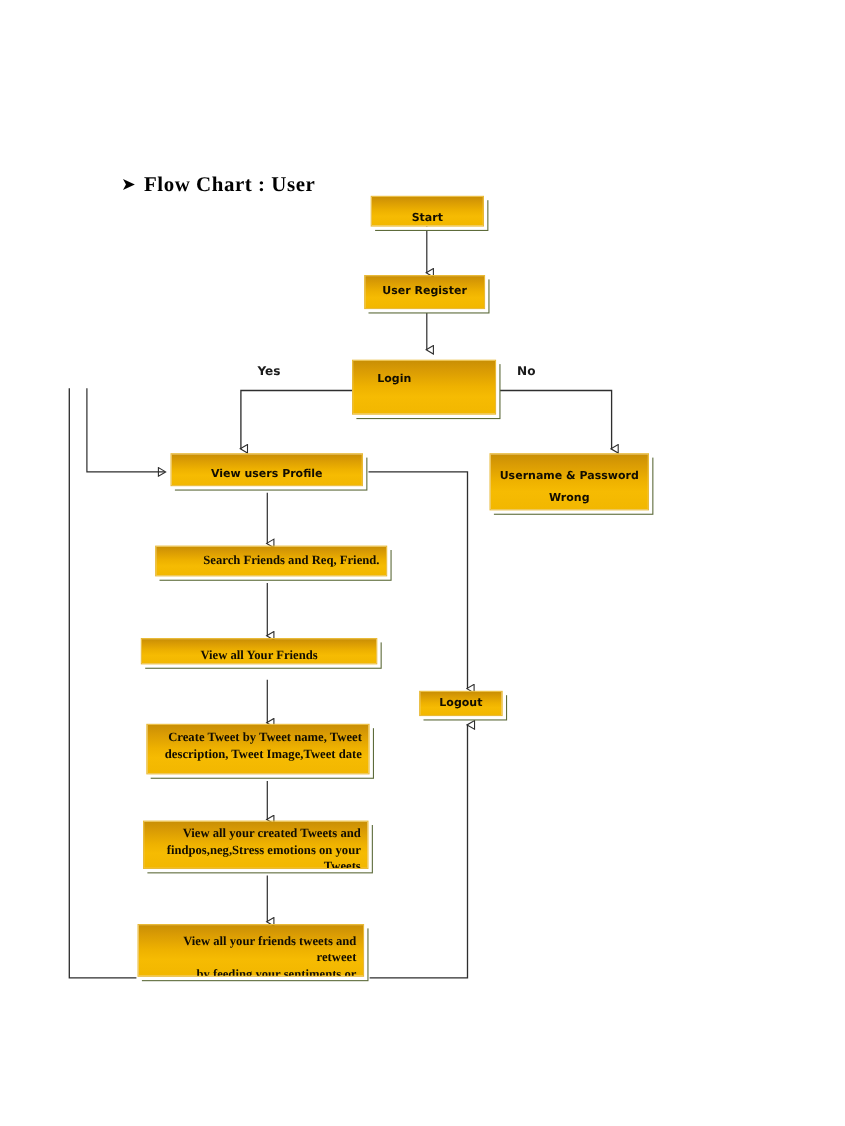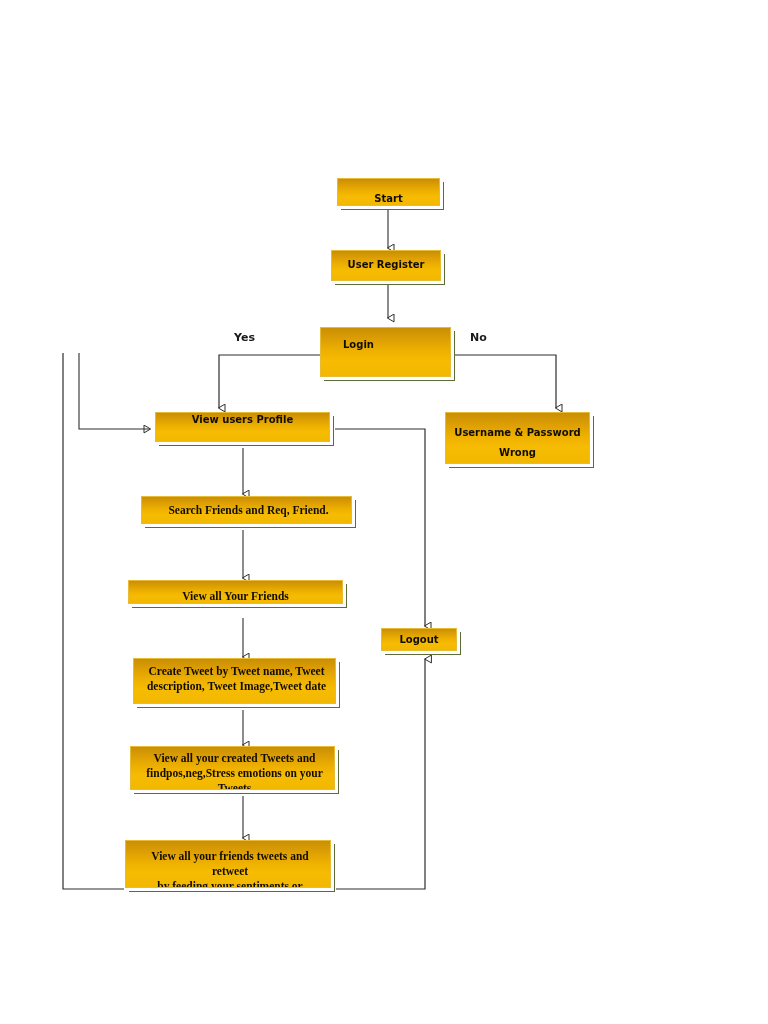--- a/index.html
+++ b/index.html
@@ -73,21 +73,21 @@
     font-weight: bold;
     font-size: 10px;
     text-align: center;
     color: #120d02;
   }
   
   .n-serif .label {
     font-family: "Liberation Serif", serif;
     font-weight: bold;
     font-size: 11.5px;
-    text-align: center;
+    text-align: right;
     line-height: 15px;
     color: #120d02;
     padding-left: 10px;
     padding-right: 6px;
   }
   .n-serif.center .label {
     text-align: center;
     padding-left: 0;
     padding-right: 0;
   }
@@ -111,20 +111,23 @@
     z-index: 1;
     pointer-events: none;
   }
   svg.wires line, svg.wires path { stroke: #2e2e2e; fill: none; }
 </style>
 </head>
 <body>
 
 <div id="canvas">
 
+  <div class="title">
+    <span class="bullet">➤</span><span>Flow Chart  :  User</span>
+  </div>
 
   <svg class="wires" viewBox="0 0 768 1024">
     <defs>
       <marker id="arrowDown" markerWidth="9" markerHeight="9" refX="4.5" refY="7.2" orient="auto" markerUnits="userSpaceOnUse">
         <path d="M0.6,1.2 L8.4,1.2 L4.5,7.8 Z" fill="#111111"></path>
       </marker>
       <marker id="arrowRight" markerWidth="9" markerHeight="9" refX="7.2" refY="4.5" orient="auto" markerUnits="userSpaceOnUse">
         <path d="M1.2,0.6 L1.2,8.4 L7.8,4.5 Z" fill="#111111"></path>
       </marker>
       <marker id="arrowUp" markerWidth="9" markerHeight="9" refX="4.5" refY="1.4" orient="auto" markerUnits="userSpaceOnUse">
@@ -172,21 +175,21 @@
   <div class="node n-sans" style="left:331px; top:250px; width:110px; height:31px;">
     <span class="label" style="top:8px;">User Register</span>
   </div>
 
   <div class="node n-sans" style="left:445px; top:412px; width:145px; height:52px;">
     <span class="label" style="top:10px; line-height:20px;">Username &amp; Password
 Wrong</span>
   </div>
 
   <div class="node n-sans" style="left:155px; top:412px; width:175px; height:30px;">
-    <span class="label" style="top:1px;">View users Profile</span>
+    <span class="label" style="top:13px;">View users Profile</span>
   </div>
 
   <div class="node n-serif" style="left:141px; top:496px; width:211px; height:28px;">
     <span class="label" style="top:6px;">Search Friends and Req, Friend.</span>
   </div>
 
   <div class="node n-serif center" style="left:128px; top:580px; width:215px; height:24px;">
     <span class="label" style="top:8px;">View all Your Friends</span>
   </div>
 

